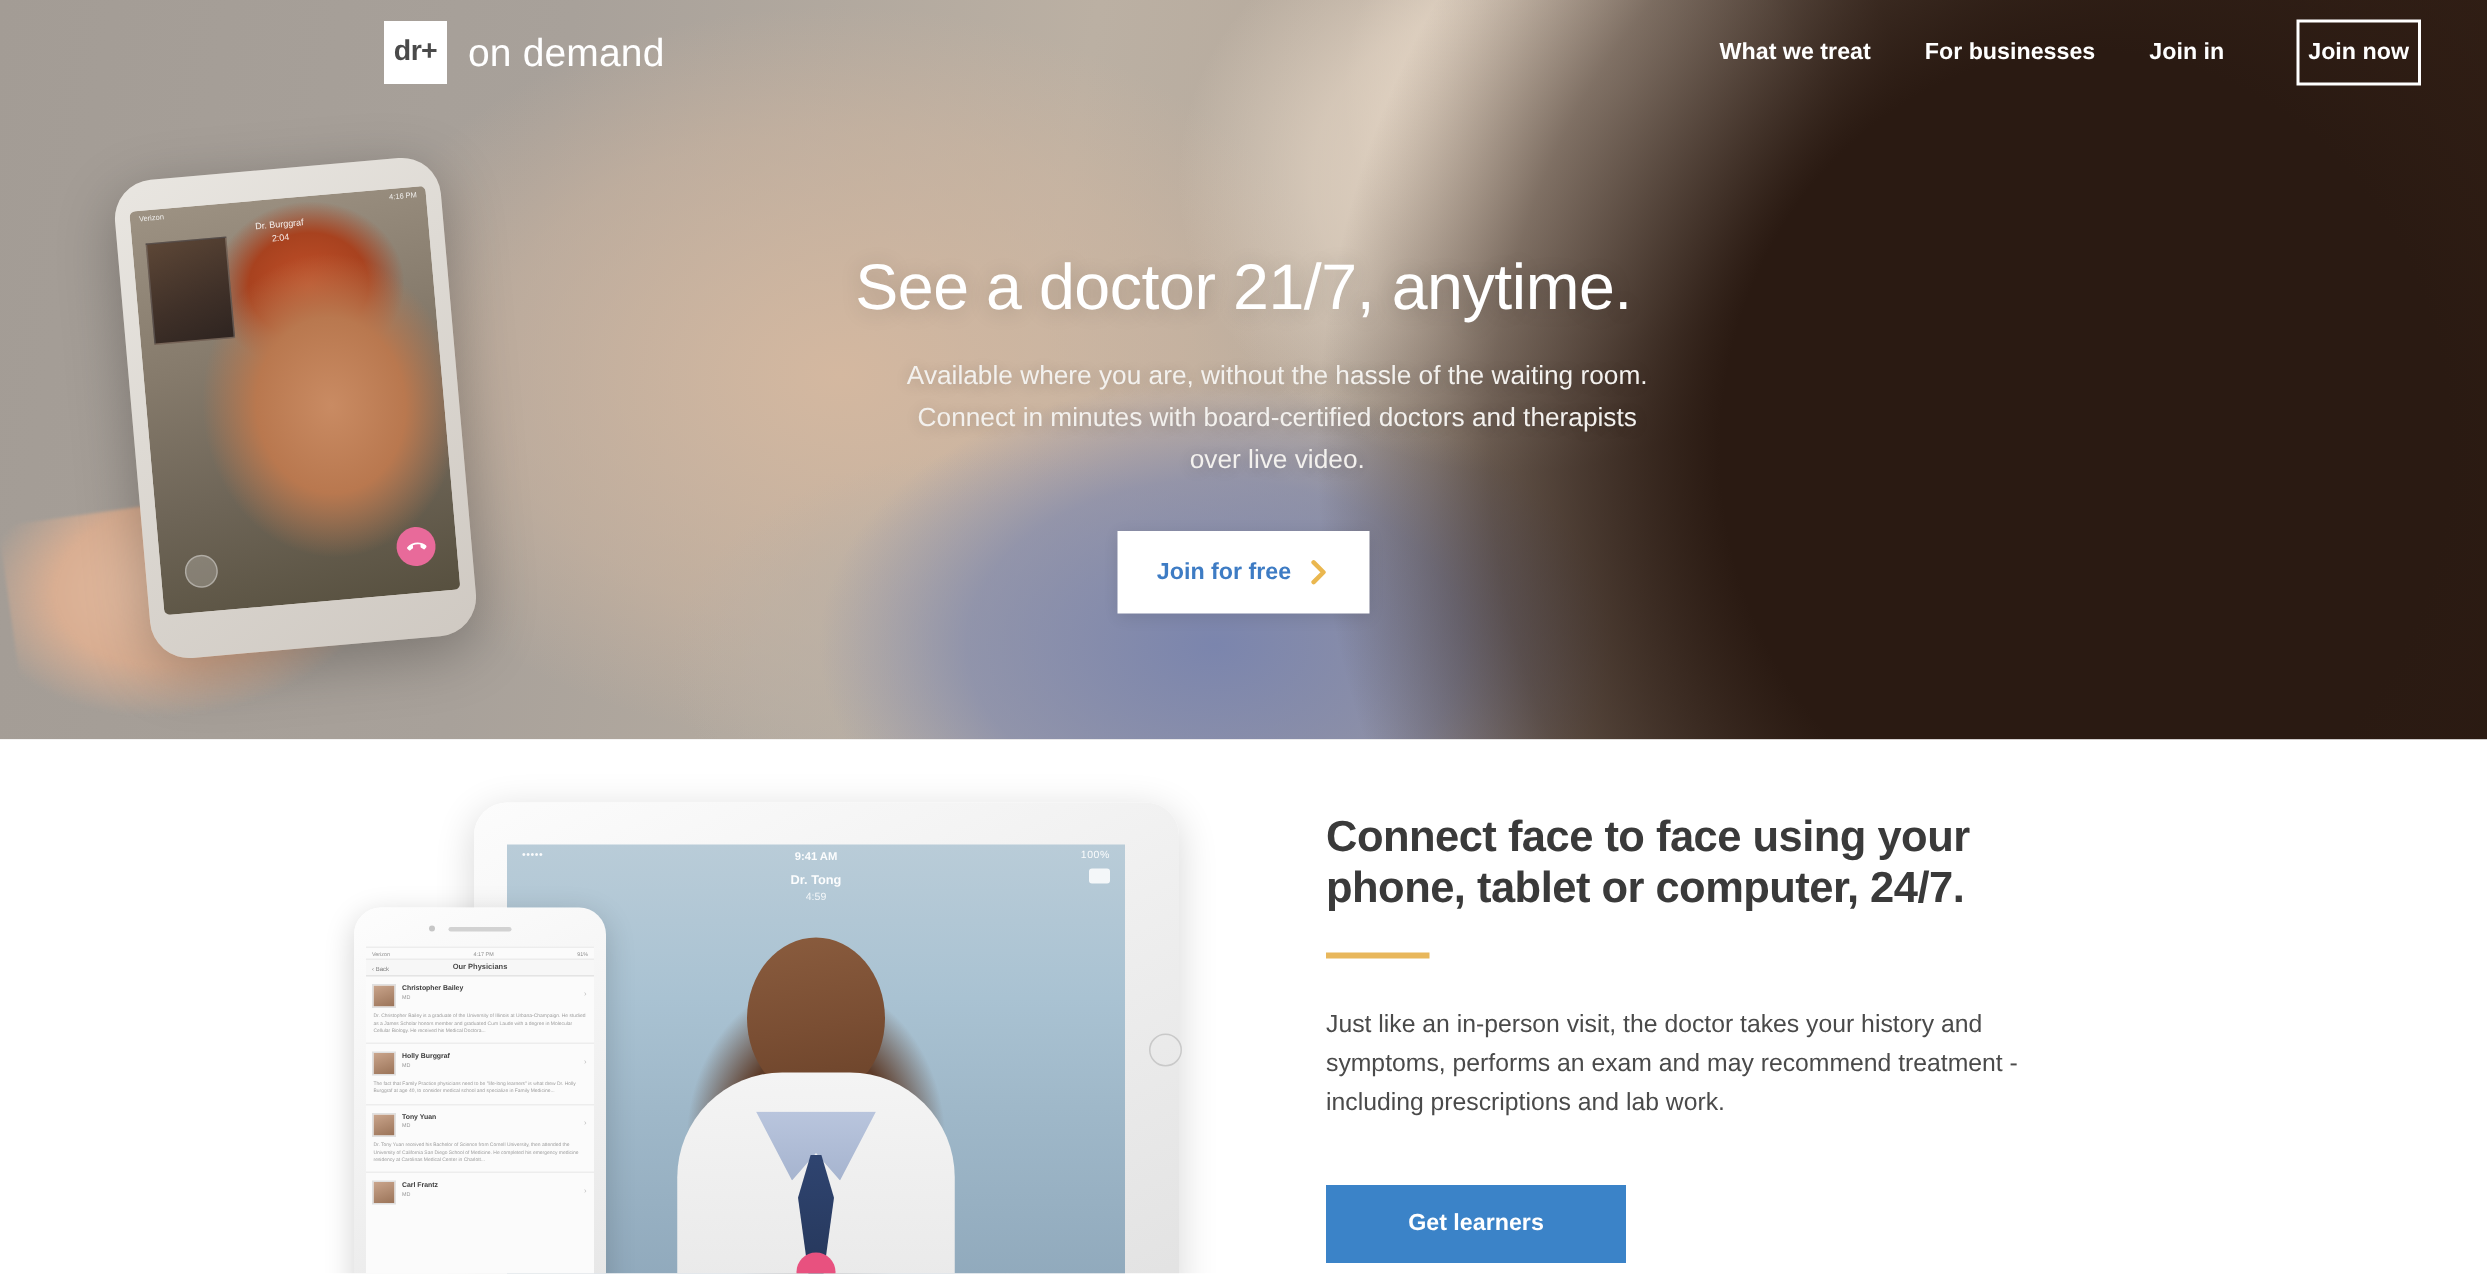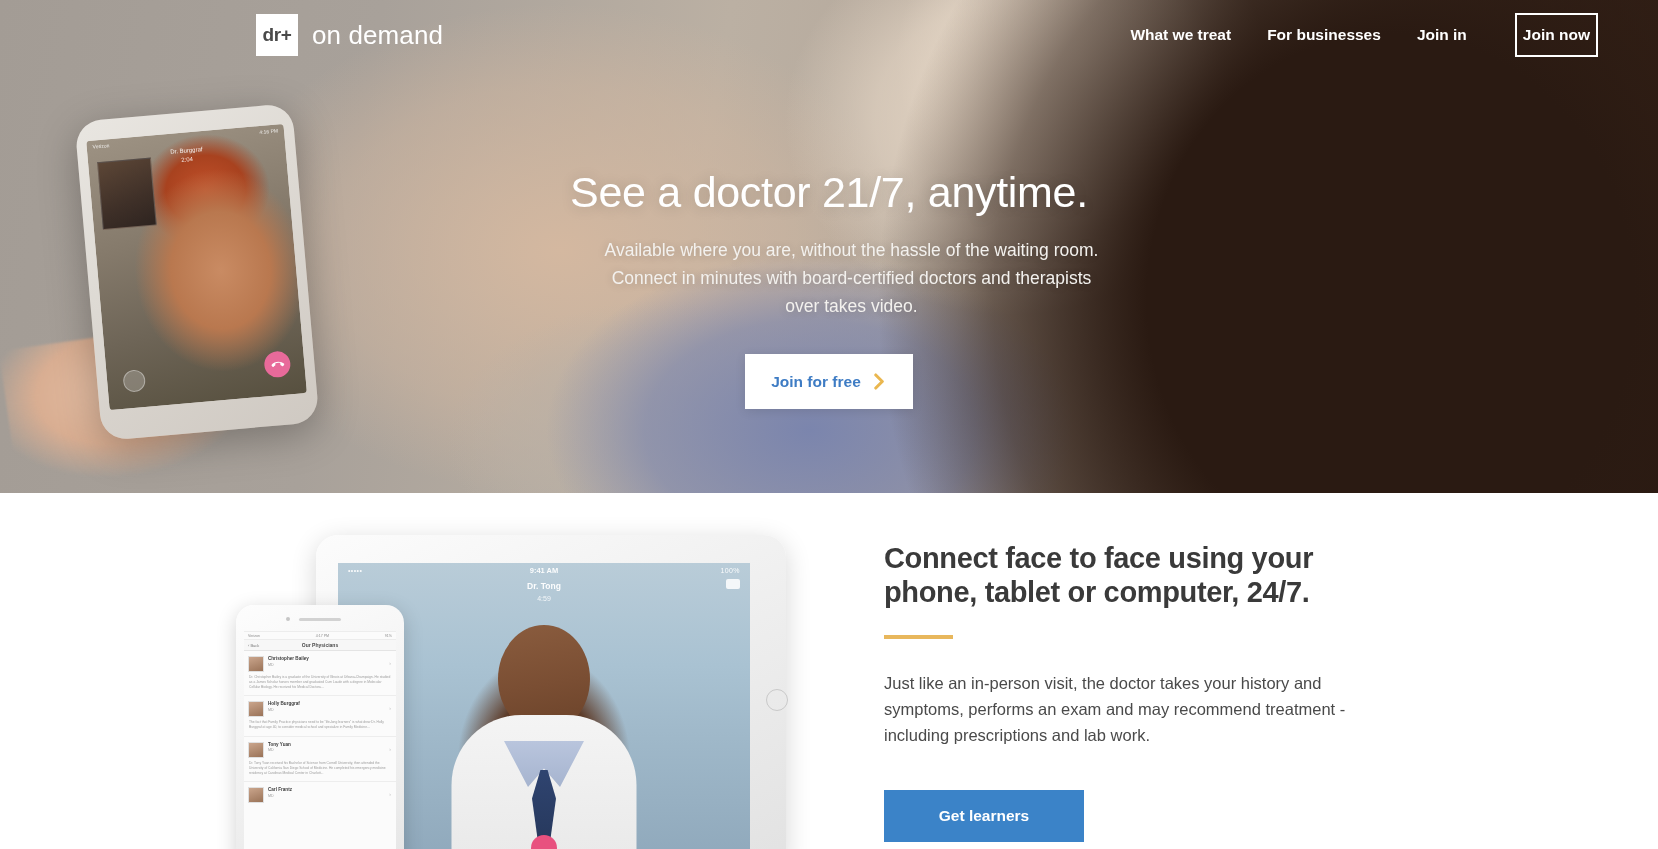--- a/index.html
+++ b/index.html
@@ -89,21 +89,21 @@
     position:absolute;
     left:10px; top:330px;
     width:290px; height:180px;
     background:radial-gradient(ellipse 170px 110px at 40% 30%, #e6c0a6 0%, #d9ae92 50%, rgba(217,174,146,0) 80%);
     transform:rotate(-8deg);
     filter:blur(1px);
   }
 
   
   .header {
-    position:absolute; top:0; left:0; right:16px;
+    position:absolute; top:0; left:0; right:0;
     height:70px;
     display:flex; align-items:center;
     padding:0 44px 0 256px;
     z-index:6;
   }
   .logo { display:flex; align-items:center; gap:14px; }
   .logo-mark {
     width:42px; height:42px;
     background:#ffffff;
     display:flex; align-items:center; justify-content:center;
@@ -368,21 +368,21 @@
       <a class="nav-link">Join in</a>
       <button class="nav-btn">Join now</button>
     </nav>
   </header>
 
   <div class="hero-content">
     <h1 class="hero-title">See a doctor 21/7, anytime.</h1>
     <p class="hero-sub">
       <span>Available where you are, without the hassle of the waiting room.</span><br>
       <span>Connect in minutes with board-certified doctors and therapists</span><br>
-      <span>over takes video.</span>
+      <span>over live video.</span>
     </p>
     <div class="hero-cta">
       <span class="hero-cta-label">Join for free</span>
       <span class="hero-cta-arrow">
         <svg width="15" height="17" viewBox="0 0 16 18" aria-hidden="true">
           <path d="M4 2 L11 9 L4 16" fill="none" stroke="#eab74f" stroke-width="3.2" stroke-linecap="round" stroke-linejoin="round"></path>
         </svg>
       </span>
     </div>
   </div>

